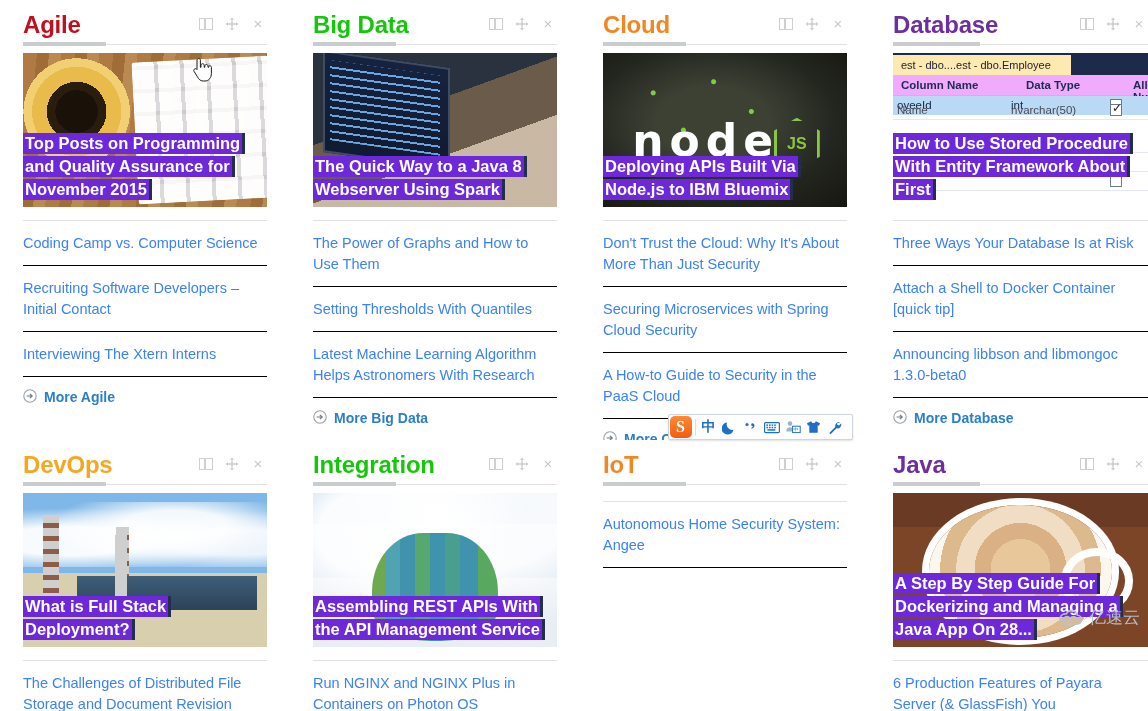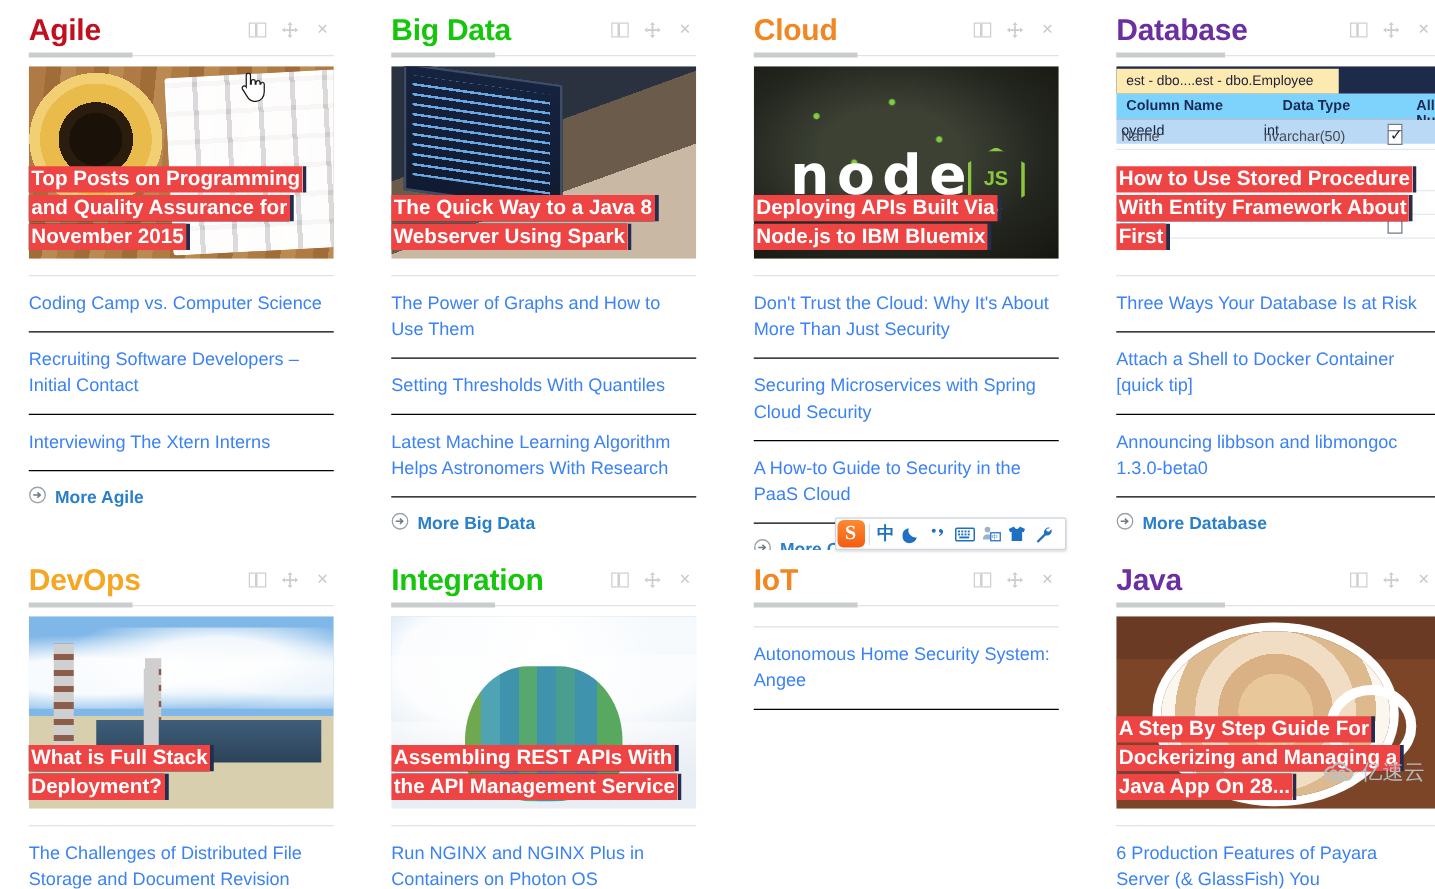--- a/index.html
+++ b/index.html
@@ -93,21 +93,21 @@
   }
   .feature .photo { position: absolute; inset: 0; }
   .feature .cap {
     position: absolute;
     left: 0; bottom: 6px;
     width: 100%;
     padding: 0;
   }
   .feature .cap span {
     display: inline;
-    background: #ef4444;
+    background: #6d28d9;
     color: #fff;
     font-size: 16.5px;
     font-weight: bold;
     line-height: 23px;
     box-shadow: 3px 0 0 #252d4e, -1px 0 0 #252d4e;
     padding: 1px 2px 2px 2px;
     -webkit-box-decoration-break: clone;
     box-decoration-break: clone;
   }
 
@@ -202,21 +202,21 @@
   }
   .ph-ssms .tab {
     position: absolute; left: 0; top: 2px; height: 20px;
     background: #fdeab0; color: #22223a;
     font-size: 11px; line-height: 20px; padding: 0 20px 0 8px;
     font-family: "Liberation Sans", sans-serif;
     white-space: nowrap;
   }
   .ph-ssms .hdr {
     position: absolute; left: 0; right: 0; top: 22px; height: 21px;
-    background: #7dd3fc; border-bottom: 1px solid #b9c0cf;
+    background: #f0abfc; border-bottom: 1px solid #b9c0cf;
     font-size: 11.5px; color: #1b2a55; font-weight: bold;
   }
   .ph-ssms .hdr span { position: absolute; top: 4px; }
   .ph-ssms .rowsel {
     position: absolute; left: 0; right: 0; top: 43px; height: 19px;
     background: #b9d9f5;
     font-size: 11.5px; color: #16243f;
   }
   .ph-ssms .rowsel span { position: absolute; top: 3px; }
   .ph-ssms .row {

